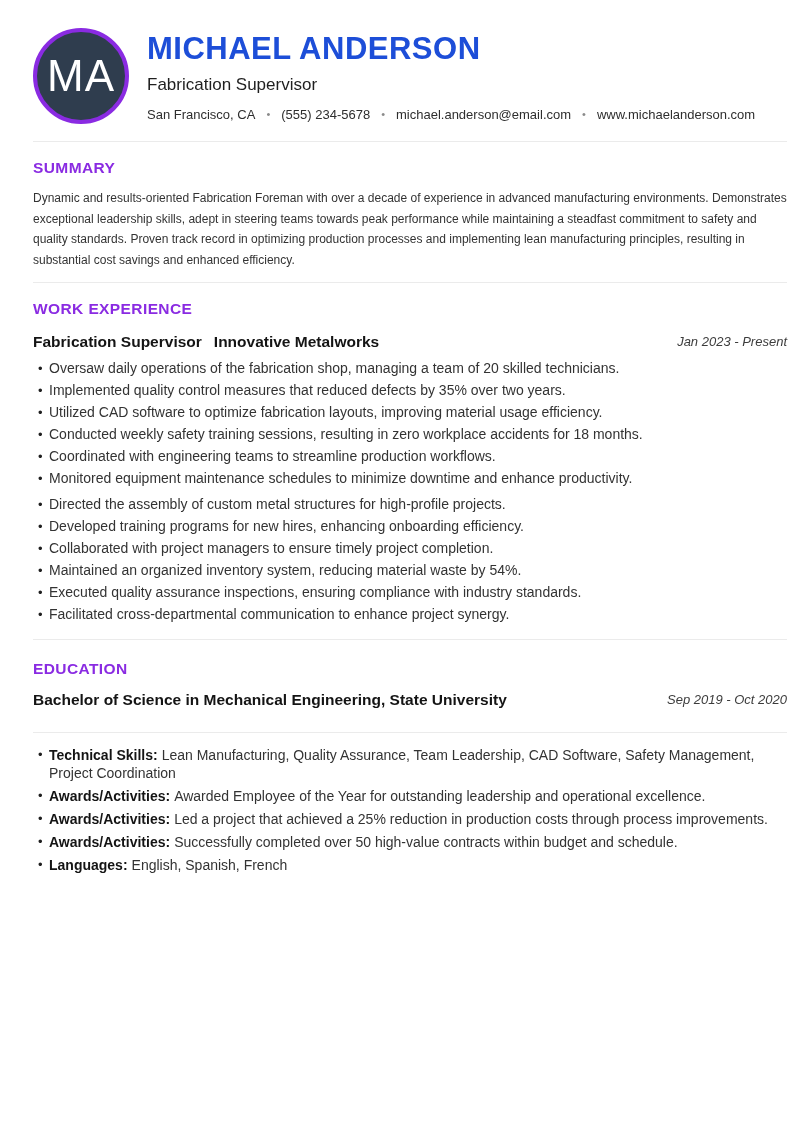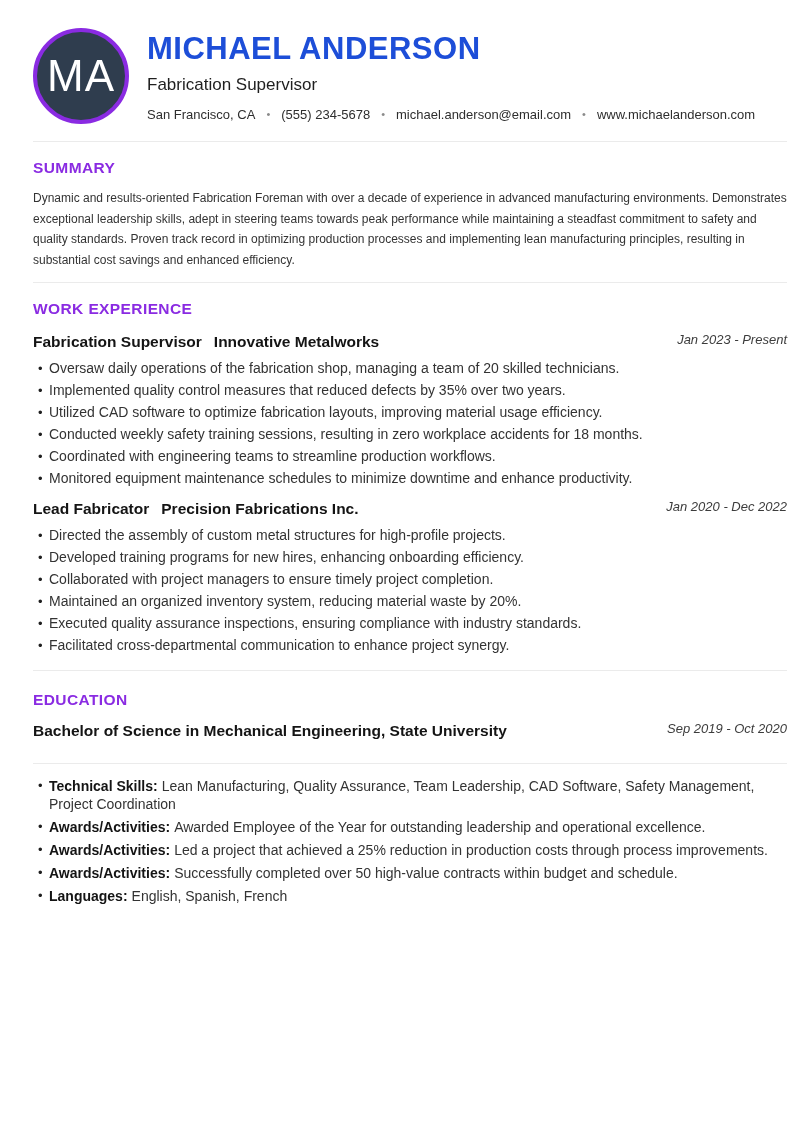--- a/index.html
+++ b/index.html
@@ -40,21 +40,21 @@
   .divider-4 { margin-top: 23px; }
   .section-heading {
     color: #8a2be2; font-size: 15.5px; font-weight: bold;
     letter-spacing: 0.4px; line-height: 18px;
   }
   .mt-section { margin-top: 17px; }
   .mt-section-lg { margin-top: 20px; }
 
   .summary-text { margin-top: 11px; font-size: 12px; line-height: 20.5px; color: #333333; }
 
-  .job-header { display: flex; justify-content: space-between; align-items: flex-start; }
+  .job-header { display: flex; justify-content: space-between; align-items: center; }
   .job-header.first { margin-top: 14px; }
   .job-header.second { margin-top: 12px; }
   .job-left { font-size: 15.5px; font-weight: bold; color: #141414; line-height: 19px; }
   .company { margin-left: 12px; }
   .dates { font-size: 13px; font-style: italic; color: #3c3c3c; font-weight: normal; white-space: nowrap; }
 
   .bullet-list { margin-top: 9px; }
   .bullet-item { display: flex; font-size: 14px; line-height: 17px; margin-bottom: 5px; color: #333333; }
   .bullet-item .dot { width: 16px; flex: none; padding-left: 5px; color: #1f1f1f; font-size: 13px; }
   .bullet-item .content { flex: 1; }
@@ -126,42 +126,36 @@
     <div class="bullet-item">
       <span class="dot">•</span>
       <span class="content">Coordinated with engineering teams to streamline production workflows.</span>
     </div>
     <div class="bullet-item">
       <span class="dot">•</span>
       <span class="content">Monitored equipment maintenance schedules to minimize downtime and enhance productivity.</span>
     </div>
   </div>
 
-  <div class="job-header second">
-    <div class="job-left">
-      <span>Lead Fabricator</span><span class="company">Precision Fabrications Inc.</span>
-    </div>
-    <div class="dates">Jan 2020 - Dec 2022</div>
-  </div>
   <div class="bullet-list">
     <div class="bullet-item">
       <span class="dot">•</span>
       <span class="content">Directed the assembly of custom metal structures for high-profile projects.</span>
     </div>
     <div class="bullet-item">
       <span class="dot">•</span>
       <span class="content">Developed training programs for new hires, enhancing onboarding efficiency.</span>
     </div>
     <div class="bullet-item">
       <span class="dot">•</span>
       <span class="content">Collaborated with project managers to ensure timely project completion.</span>
     </div>
     <div class="bullet-item">
       <span class="dot">•</span>
-      <span class="content">Maintained an organized inventory system, reducing material waste by 20%.</span>
+      <span class="content">Maintained an organized inventory system, reducing material waste by 54%.</span>
     </div>
     <div class="bullet-item">
       <span class="dot">•</span>
       <span class="content">Executed quality assurance inspections, ensuring compliance with industry standards.</span>
     </div>
     <div class="bullet-item">
       <span class="dot">•</span>
       <span class="content">Facilitated cross-departmental communication to enhance project synergy.</span>
     </div>
   </div>

